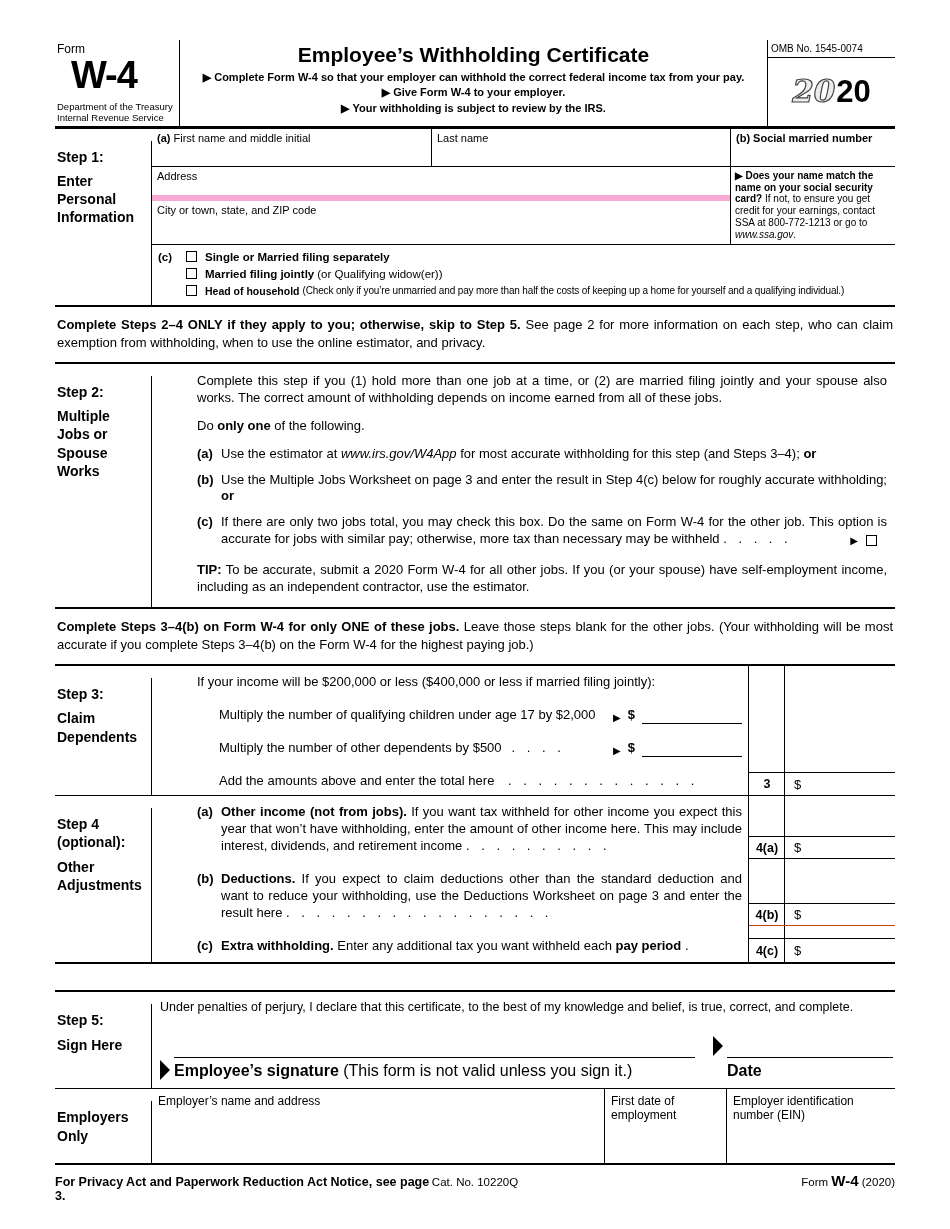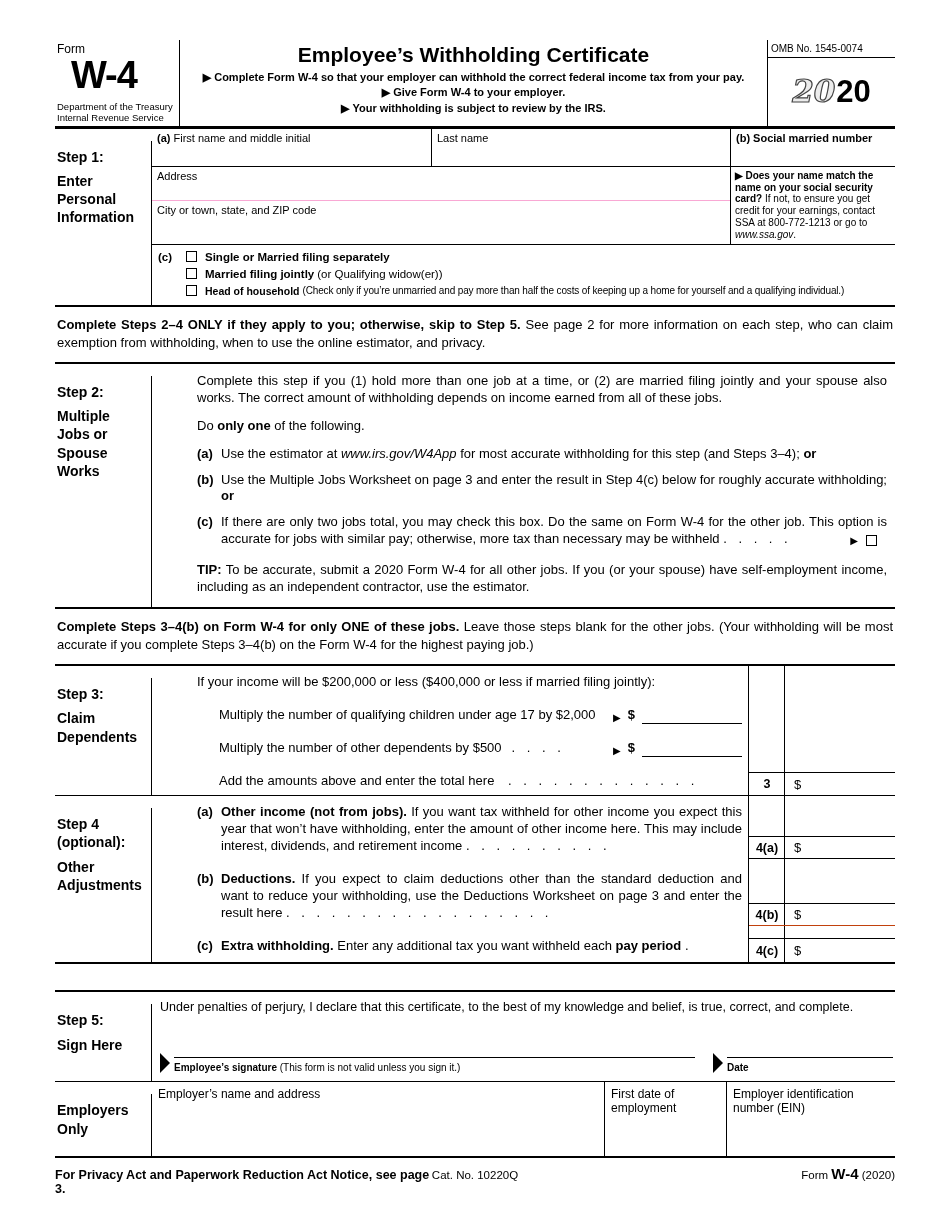--- a/index.html
+++ b/index.html
@@ -31,21 +31,21 @@
 
   
   .step1-main { flex:1; display:flex; flex-direction:column; }
   .s1-grid { display:flex; border-bottom:1px solid #000; }
   .s1-fields { flex:1; display:flex; flex-direction:column; }
   .s1-row { display:flex; }
   .name-row { border-bottom:1px solid #000; height:38px; }
   .cell { padding:3px 5px; font-size:11px; }
   .first-name { width:280px; flex:none; border-right:1px solid #000; }
   .last-name { flex:1; }
-  .address-row { border-bottom:1px solid #f9a8d4; height:34px; }
+  .address-row { border-bottom:6px solid #f9a8d4; height:34px; }
   .city-row { height:40px; }
   .s1-right { width:165px; flex:none; border-left:1px solid #000; display:flex; flex-direction:column; }
   .ssn-cell { border-bottom:1px solid #000; height:38px; font-size:11px; padding:3px 5px; font-weight:bold; }
   .ssa-note { font-size:10px; line-height:1.18; padding:3px 4px; overflow:hidden; }
   .s1-checkboxes { display:flex; padding:6px 4px 8px 6px; }
   .c-tag { width:28px; flex:none; font-weight:bold; font-size:11.5px; }
   .cb-col { flex:1; }
   .cb-row { display:flex; align-items:center; margin-bottom:5px; white-space:nowrap; }
   .cb-row:last-child { margin-bottom:0; }
   .checkbox { width:11px; height:11px; border:1px solid #000; display:inline-block; margin-right:8px; flex:none; background:#fff; }
@@ -94,25 +94,25 @@
   .s4-para { display:flex; margin-bottom:16px; }
   .s4-para:last-child { margin-bottom:0; }
 
   
   .block5 { margin-top:26px; border-top:2.5px solid #000; border-bottom:2.5px solid #000; }
   .step5 { display:flex; border-bottom:1px solid #000; }
   .s5-content { flex:1; }
   .cert { padding:8px 8px 0 8px; font-size:12.5px; }
   .sig-area { display:flex; align-items:flex-end; padding:22px 2px 8px 8px; }
   .sig-main { flex:1; display:flex; align-items:flex-end; margin-right:18px; }
-  .sig-date { width:180px; flex:none; display:flex; align-items:flex-end; }
+  .sig-date { width:180px; flex:none; display:flex; align-items:flex-start; }
   .big-arrow { width:0; height:0; border-left:10px solid #000; border-top:10px solid transparent; border-bottom:10px solid transparent; margin-right:4px; flex:none; }
   .sig-col { flex:1; }
   .sig-line { border-bottom:1.5px solid #000; height:22px; }
-  .sig-label { padding-top:4px; font-size:10px; }
+  .sig-label { padding-top:4px; font-size:16px; }
   .employers { display:flex; }
   .emp-cells { flex:1; display:flex; }
   .emp-name { flex:1; border-right:1px solid #000; padding:5px 6px; font-size:12px; min-height:74px; }
   .emp-date { width:122px; flex:none; border-right:1px solid #000; padding:5px 6px; font-size:12px; }
   .emp-ein { width:168px; flex:none; padding:5px 6px; font-size:12px; }
 
   
   .footer { display:flex; align-items:baseline; padding-top:7px; }
   .f-left { flex:1; font-weight:bold; font-size:12.5px; }
   .f-center { font-size:11.5px; }

